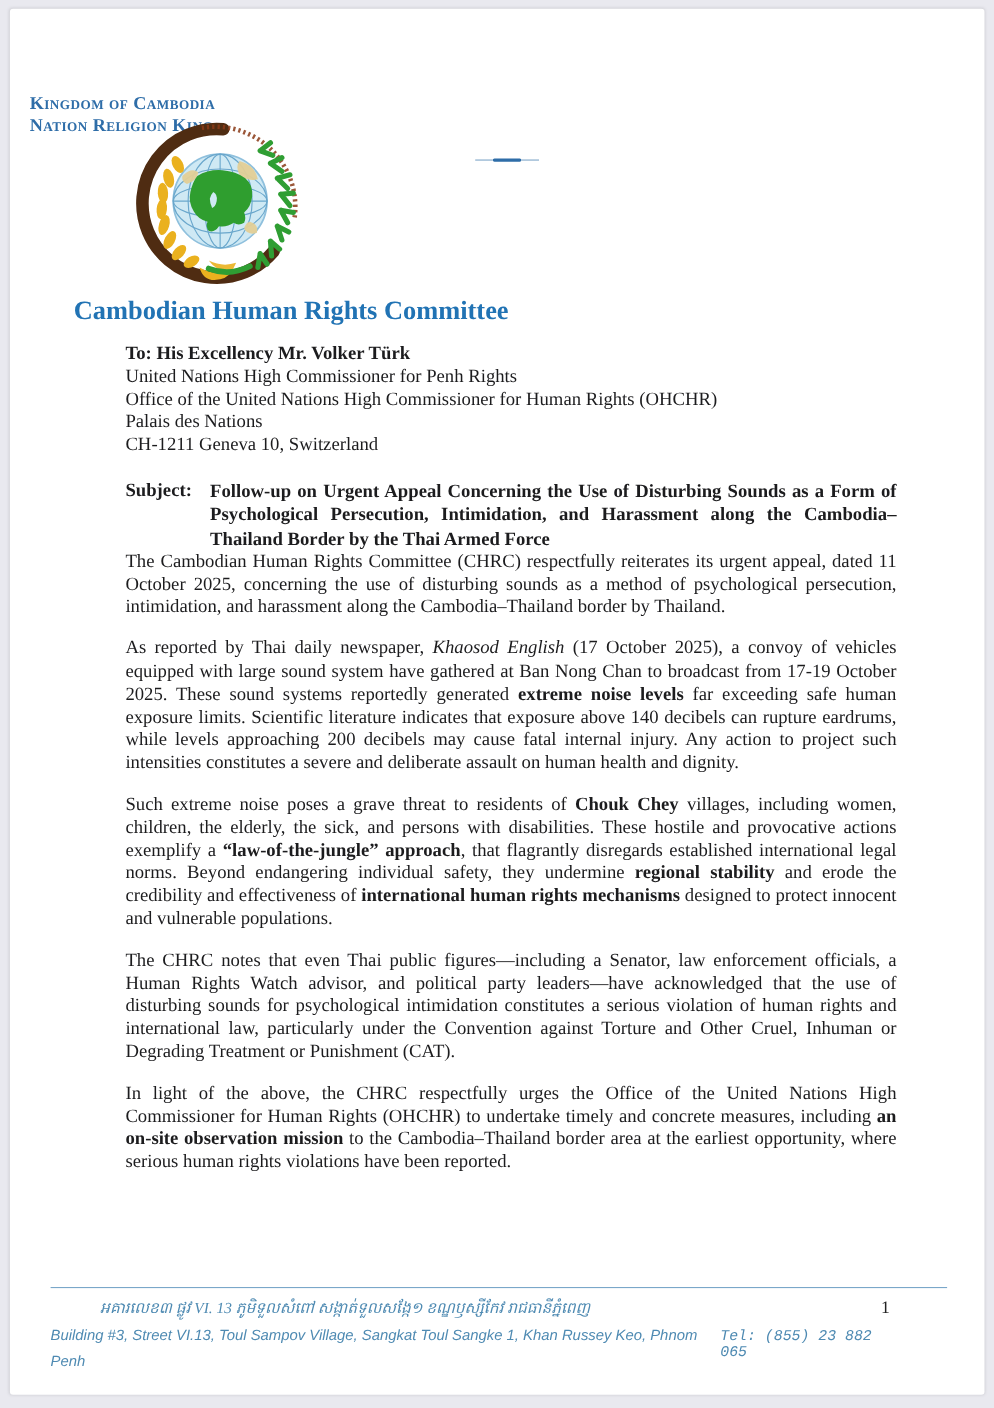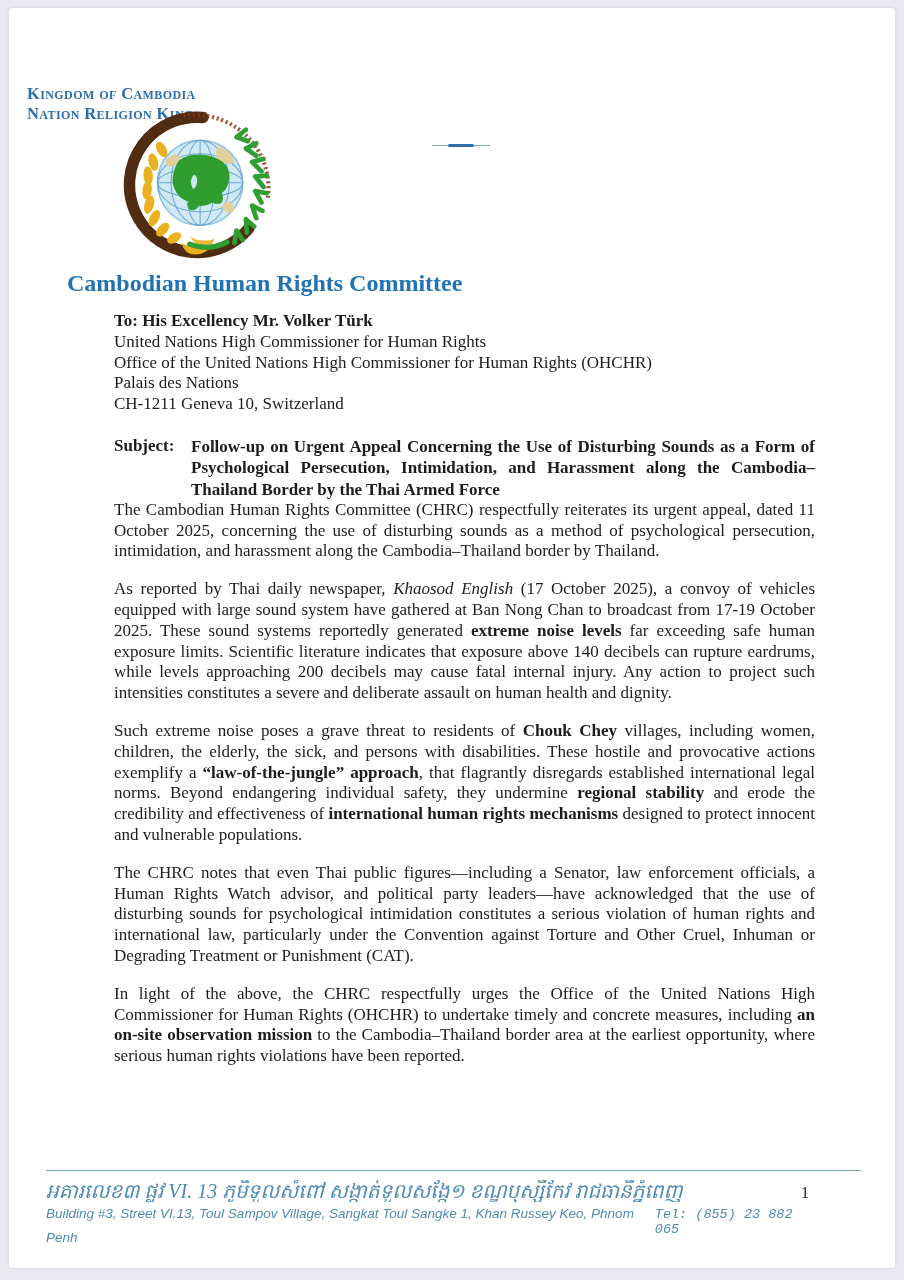--- a/index.html
+++ b/index.html
@@ -51,22 +51,22 @@
   .paragraphs p { margin:0 0 17px 0; text-align:justify; }
   .paragraphs p:last-child { margin-bottom:0; }
   
   .footer {
     position:absolute; left:37px; right:34px; bottom:18px;
     color:#4e8ab2;
   }
   .footer-line { height:1px; background:#7aa7c9; margin-bottom:9px; }
   .footer-row { display:flex; justify-content:space-between; align-items:baseline; }
   .footer-khmer {
-    font-size:20px; line-height:22px; font-style:italic;
-    white-space:nowrap; overflow:hidden; max-width:720px;
+    font-size:14px; line-height:22px; font-style:italic;
+    white-space:nowrap; overflow:hidden; max-width:720px;margin-left:45px;
   }
   .page-number { color:#222; font-size:16px; padding-right:52px; }
   .footer-en {
     font-family:"Liberation Sans", sans-serif; font-style:italic;
     font-size:13.5px; line-height:24px;
   }
   .footer-tel { font-family:Liberation Mono, monospace; font-style:italic; font-size:13.5px; padding-right:40px; }
   b { font-weight:700; }
 </style>
 </head>
@@ -131,21 +131,21 @@
     </svg>
   </div>
 
   <div class="org-name">Cambodian Human Rights Committee</div>
 
   <div class="letter-body">
 
 
     <div class="recipient">
       <p class="bold-line">To: His Excellency Mr. Volker Türk</p>
-      <p>United Nations High Commissioner for Human Rights</p>
+      <p>United Nations High Commissioner for Penh Rights</p>
       <p>Office of the United Nations High Commissioner for Human Rights (OHCHR)</p>
       <p>Palais des Nations</p>
       <p>CH-1211 Geneva 10, Switzerland</p>
     </div>
 
     <div class="subject-row">
       <div class="subject-label">Subject:</div>
       <div class="subject-text">Follow-up on Urgent Appeal Concerning the Use of Disturbing Sounds as a Form of Psychological Persecution, Intimidation, and Harassment along the Cambodia–Thailand Border by the Thai Armed Force</div>
     </div>
 

